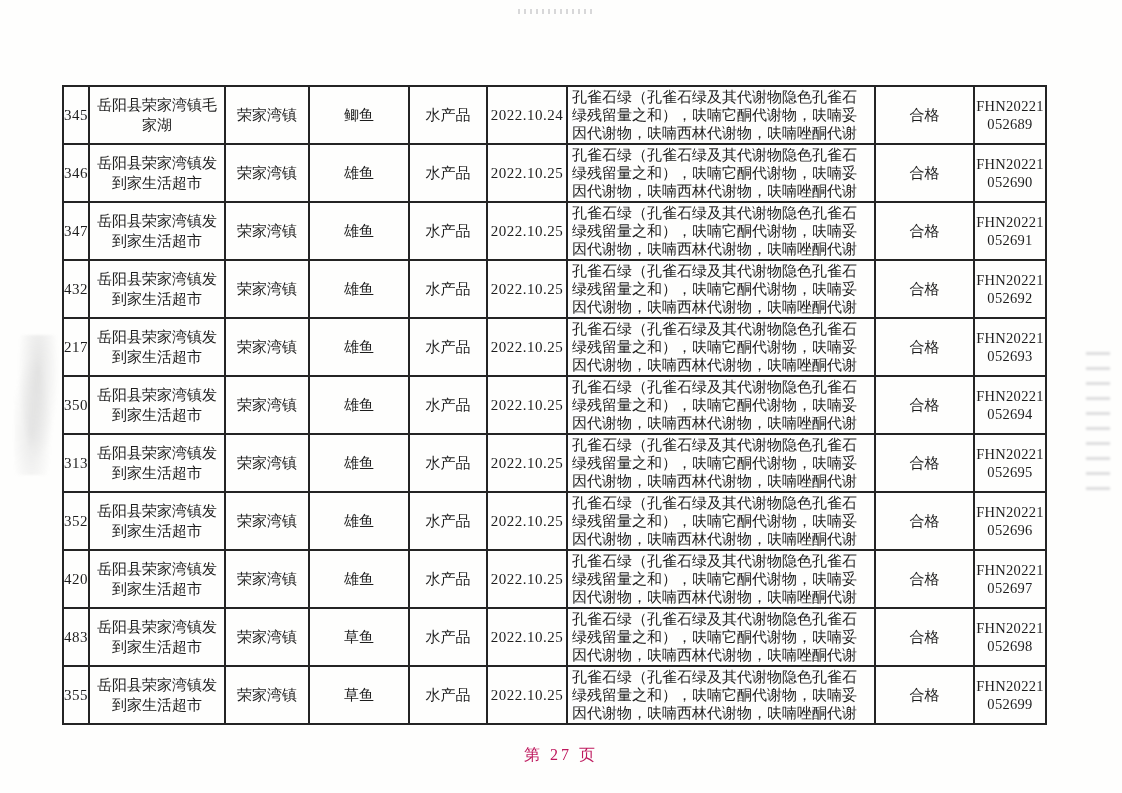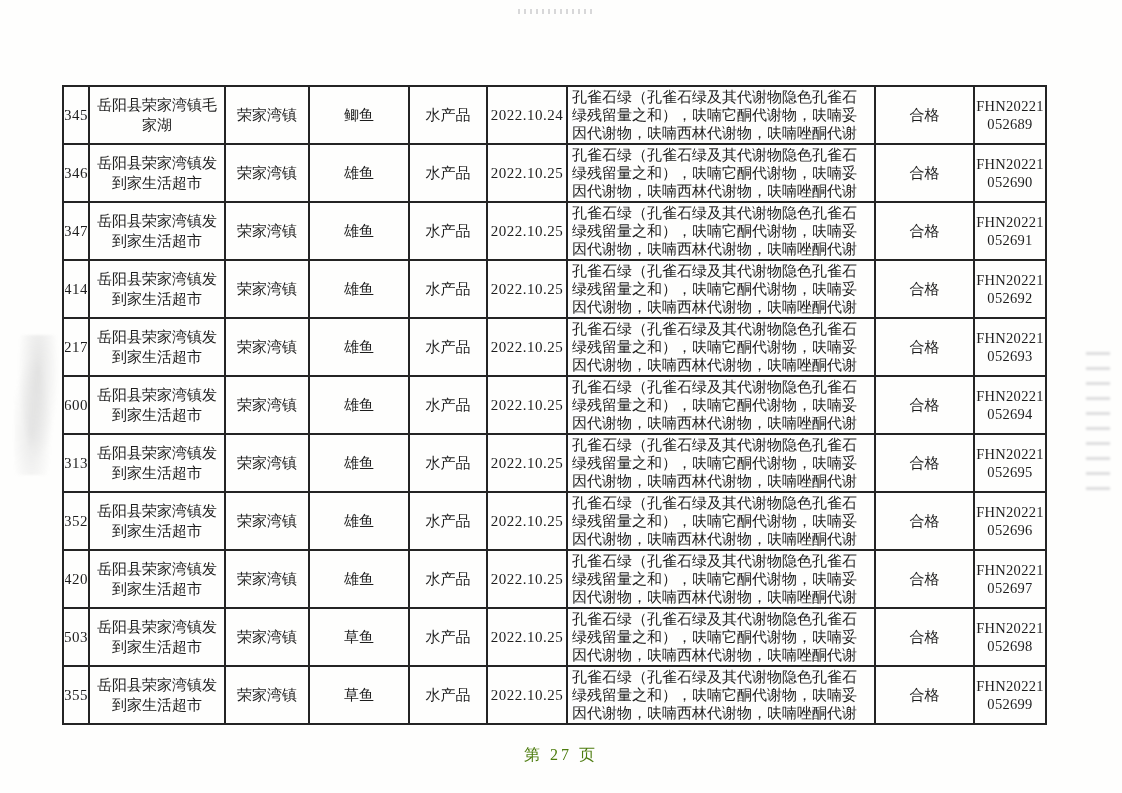--- a/index.html
+++ b/index.html
@@ -27,39 +27,39 @@
     border: 2px solid #242424;
     padding: 0;
     text-align: center;
     vertical-align: middle;
     font-size: 15px;
     line-height: 19px;
     white-space: pre-line;
     overflow: hidden;
   }
   .doc-table tr { height: 53px; }
-  td.c-no     { font-size: 15px; letter-spacing: 0.5px; border-radius: 12px; }
+  td.c-no     { font-size: 15px; letter-spacing: 0.5px; }
   td.c-loc    { line-height: 20px; }
   td.c-date   { letter-spacing: 0.5px; }
   td.c-items  {
     text-align: left;
     padding: 1px 2px 1px 4px;
     font-size: 15px;
     line-height: 18px;
   }
   td.c-code   { font-size: 14.5px; line-height: 18px; letter-spacing: 0.3px; margin-top: 48px; }
   
   .page-footer {
     position: absolute;
     top: 745px; left: 0;
     width: 1122px;
     text-align: center;
     font-size: 16px;
     letter-spacing: 3px;
-    color: #4d7c0f;
+    color: #be185d;
   }
   
   .smudge-top {
     position: absolute; left: 518px; top: 9px; width: 78px; height: 5px;
     background: repeating-linear-gradient(90deg,
       rgba(100,100,106,0.55) 0 2px, transparent 2px 6px);
     filter: blur(0.6px); opacity: 0.45;
   }
   .smudge-left {
     position: absolute; left: 14px; top: 335px; width: 44px; height: 140px;
@@ -139,21 +139,21 @@
       <td class="c-date">2022.10.25</td>
       <td class="c-items">孔雀石绿（孔雀石绿及其代谢物隐色孔雀石
 绿残留量之和），呋喃它酮代谢物，呋喃妥
 因代谢物，呋喃西林代谢物，呋喃唑酮代谢</td>
       <td class="c-result">合格</td>
       <td class="c-code">FHN20221
 052691</td>
     </tr>
 
     <tr>
-      <td class="c-no">414</td>
+      <td class="c-no">432</td>
       <td class="c-loc">岳阳县荣家湾镇发
 到家生活超市</td>
       <td class="c-town">荣家湾镇</td>
       <td class="c-sample">雄鱼</td>
       <td class="c-cat">水产品</td>
       <td class="c-date">2022.10.25</td>
       <td class="c-items">孔雀石绿（孔雀石绿及其代谢物隐色孔雀石
 绿残留量之和），呋喃它酮代谢物，呋喃妥
 因代谢物，呋喃西林代谢物，呋喃唑酮代谢</td>
       <td class="c-result">合格</td>
@@ -171,21 +171,21 @@
       <td class="c-date">2022.10.25</td>
       <td class="c-items">孔雀石绿（孔雀石绿及其代谢物隐色孔雀石
 绿残留量之和），呋喃它酮代谢物，呋喃妥
 因代谢物，呋喃西林代谢物，呋喃唑酮代谢</td>
       <td class="c-result">合格</td>
       <td class="c-code">FHN20221
 052693</td>
     </tr>
 
     <tr>
-      <td class="c-no">600</td>
+      <td class="c-no">350</td>
       <td class="c-loc">岳阳县荣家湾镇发
 到家生活超市</td>
       <td class="c-town">荣家湾镇</td>
       <td class="c-sample">雄鱼</td>
       <td class="c-cat">水产品</td>
       <td class="c-date">2022.10.25</td>
       <td class="c-items">孔雀石绿（孔雀石绿及其代谢物隐色孔雀石
 绿残留量之和），呋喃它酮代谢物，呋喃妥
 因代谢物，呋喃西林代谢物，呋喃唑酮代谢</td>
       <td class="c-result">合格</td>
@@ -235,21 +235,21 @@
       <td class="c-date">2022.10.25</td>
       <td class="c-items">孔雀石绿（孔雀石绿及其代谢物隐色孔雀石
 绿残留量之和），呋喃它酮代谢物，呋喃妥
 因代谢物，呋喃西林代谢物，呋喃唑酮代谢</td>
       <td class="c-result">合格</td>
       <td class="c-code">FHN20221
 052697</td>
     </tr>
 
     <tr>
-      <td class="c-no">503</td>
+      <td class="c-no">483</td>
       <td class="c-loc">岳阳县荣家湾镇发
 到家生活超市</td>
       <td class="c-town">荣家湾镇</td>
       <td class="c-sample">草鱼</td>
       <td class="c-cat">水产品</td>
       <td class="c-date">2022.10.25</td>
       <td class="c-items">孔雀石绿（孔雀石绿及其代谢物隐色孔雀石
 绿残留量之和），呋喃它酮代谢物，呋喃妥
 因代谢物，呋喃西林代谢物，呋喃唑酮代谢</td>
       <td class="c-result">合格</td>

